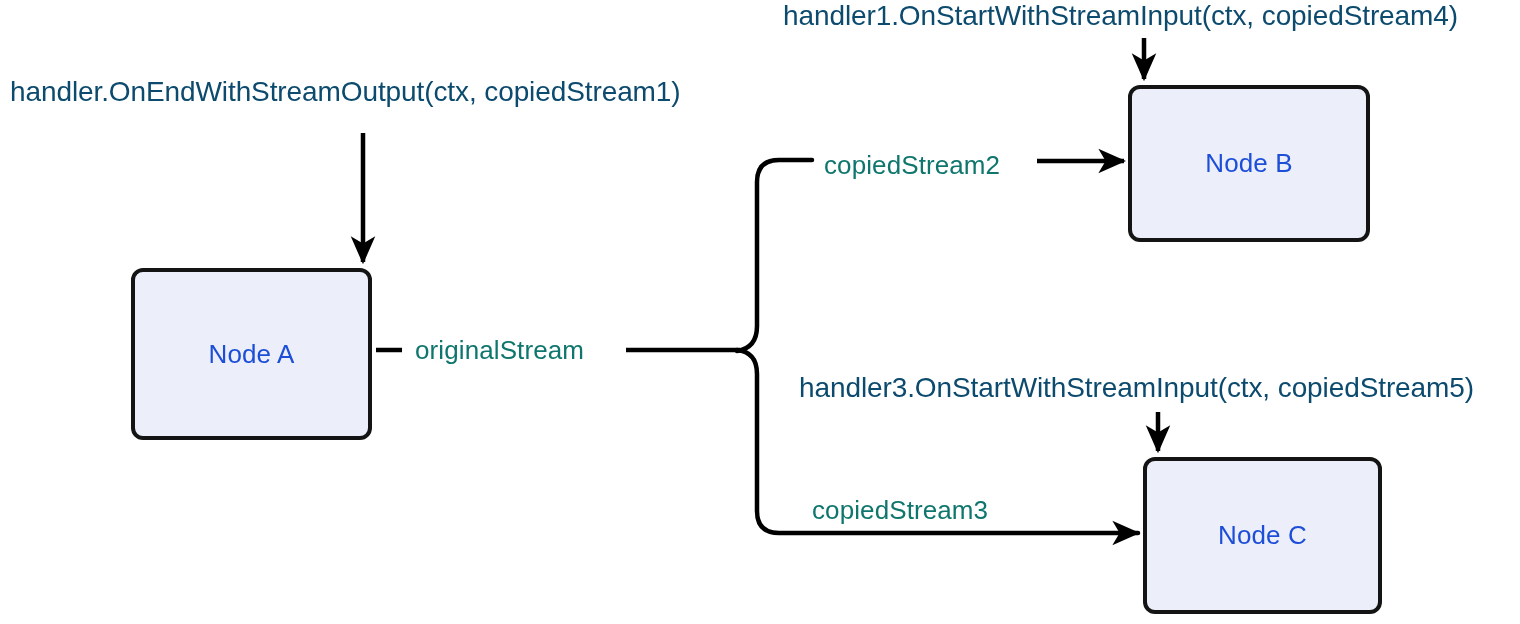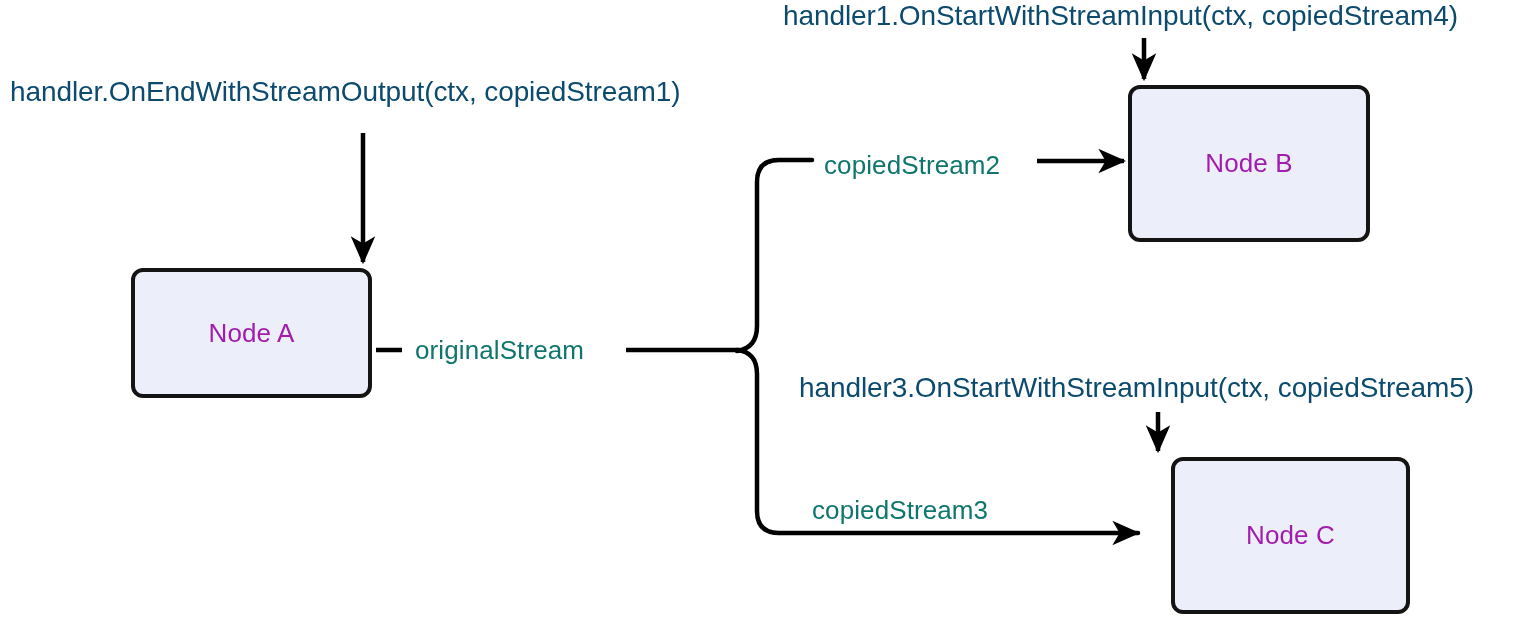--- a/index.html
+++ b/index.html
@@ -27,44 +27,44 @@
     box-sizing: border-box;
     background: #eceff9;
     border: 4px solid #141414;
     border-radius: 12px;
     display: flex;
     align-items: center;
     justify-content: center;
   }
   .node-label {
     font-size: 26px;
-    color: #a21caf;
+    color: #1d4ed8;
     font-family: "Liberation Sans", sans-serif;
     letter-spacing: 0.1px;
   }
   .edge-label {
     position: absolute;
     font-size: 26px;
     color: #0f766e;
     font-family: "Liberation Sans", sans-serif;
     white-space: nowrap;
     letter-spacing: 0.1px;
   }
   .anno-label {
     position: absolute;
     font-size: 28px;
     color: #0c4a6e;
     font-family: "Liberation Sans", sans-serif;
     white-space: nowrap;
     letter-spacing: -0.1px;
   }
   
-  #node-a { left: 131px; top: 268px; width: 241px; height: 130px; }
+  #node-a { left: 131px; top: 268px; width: 241px; height: 172px; }
   #node-b { left: 1128px; top: 85px; width: 242px; height: 157px; }
-  #node-c { left: 1143px; top: 457px; width: 239px; height: 157px; margin-left: 28px; }
+  #node-c { left: 1143px; top: 457px; width: 239px; height: 157px; }
 
   
   #lbl-original { left: 415px; top: 335px; }
   #lbl-cs2 { left: 824px; top: 150px; }
   #lbl-cs3 { left: 812px; top: 495px; text-align: center; }
 
   
   #anno-1 { left: 10px; top: 76px; }
   #anno-2 { left: 783px; top: 0px; }
   #anno-3 { left: 799px; top: 372px; }

